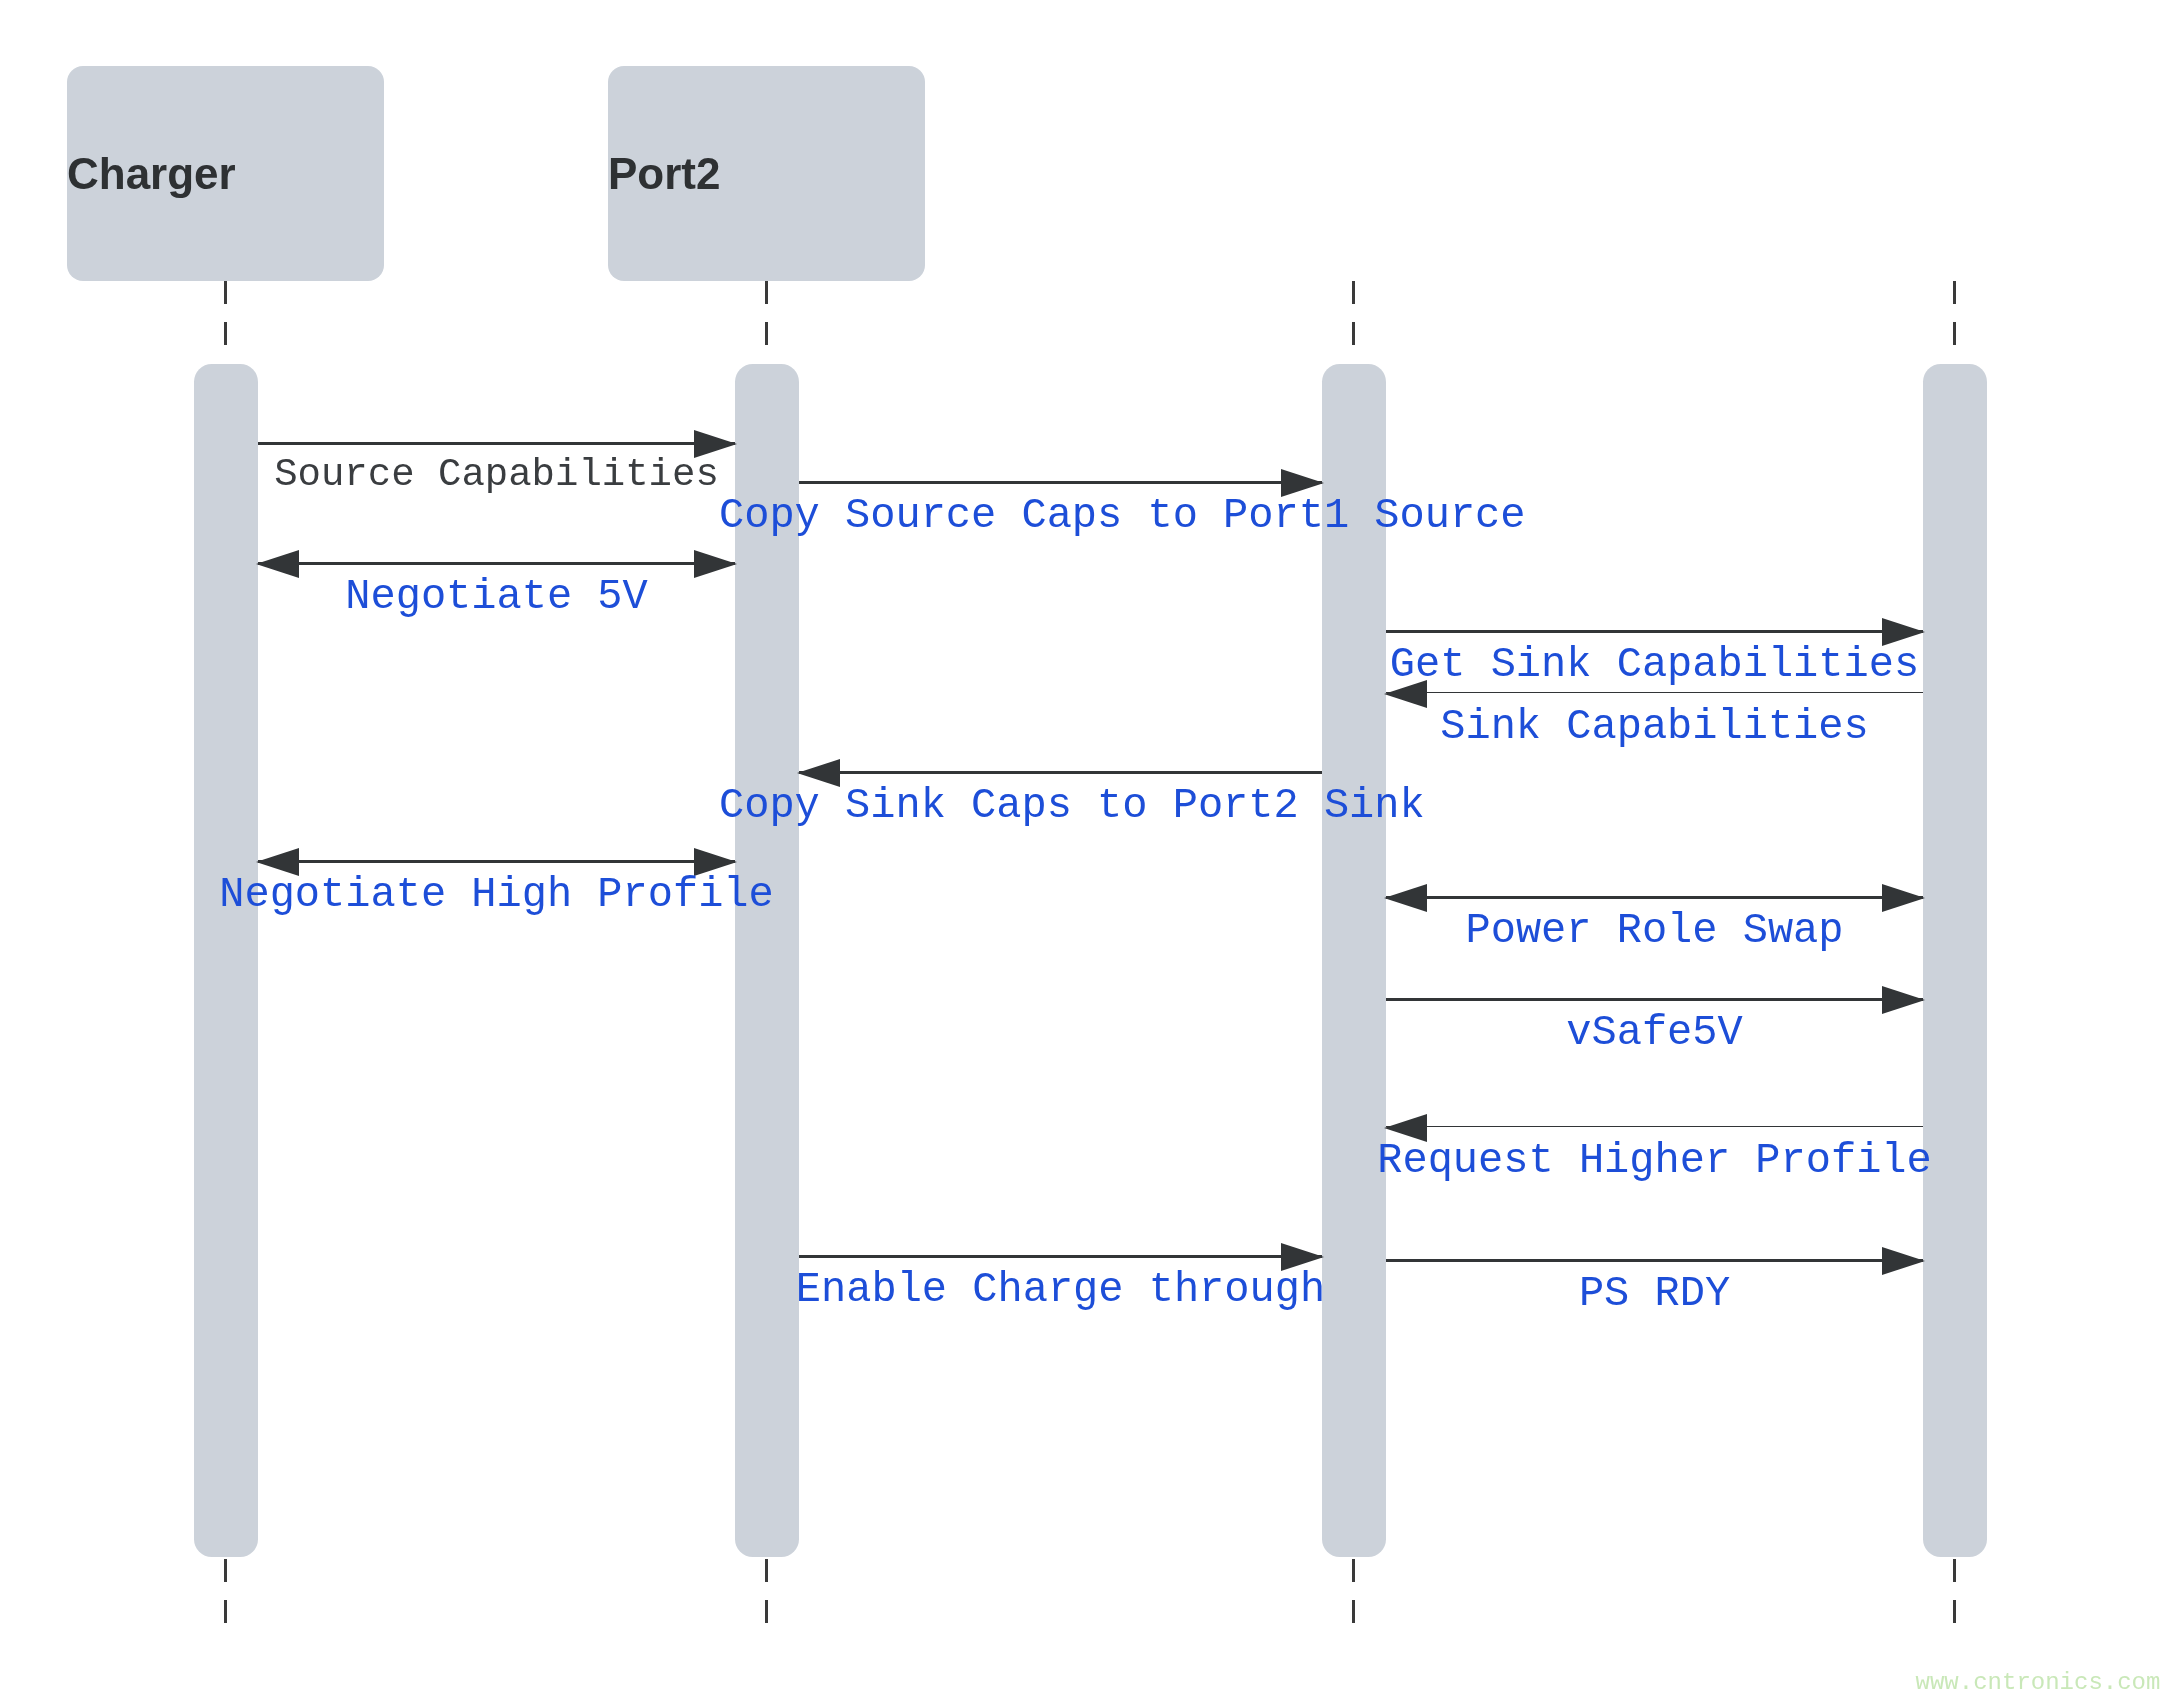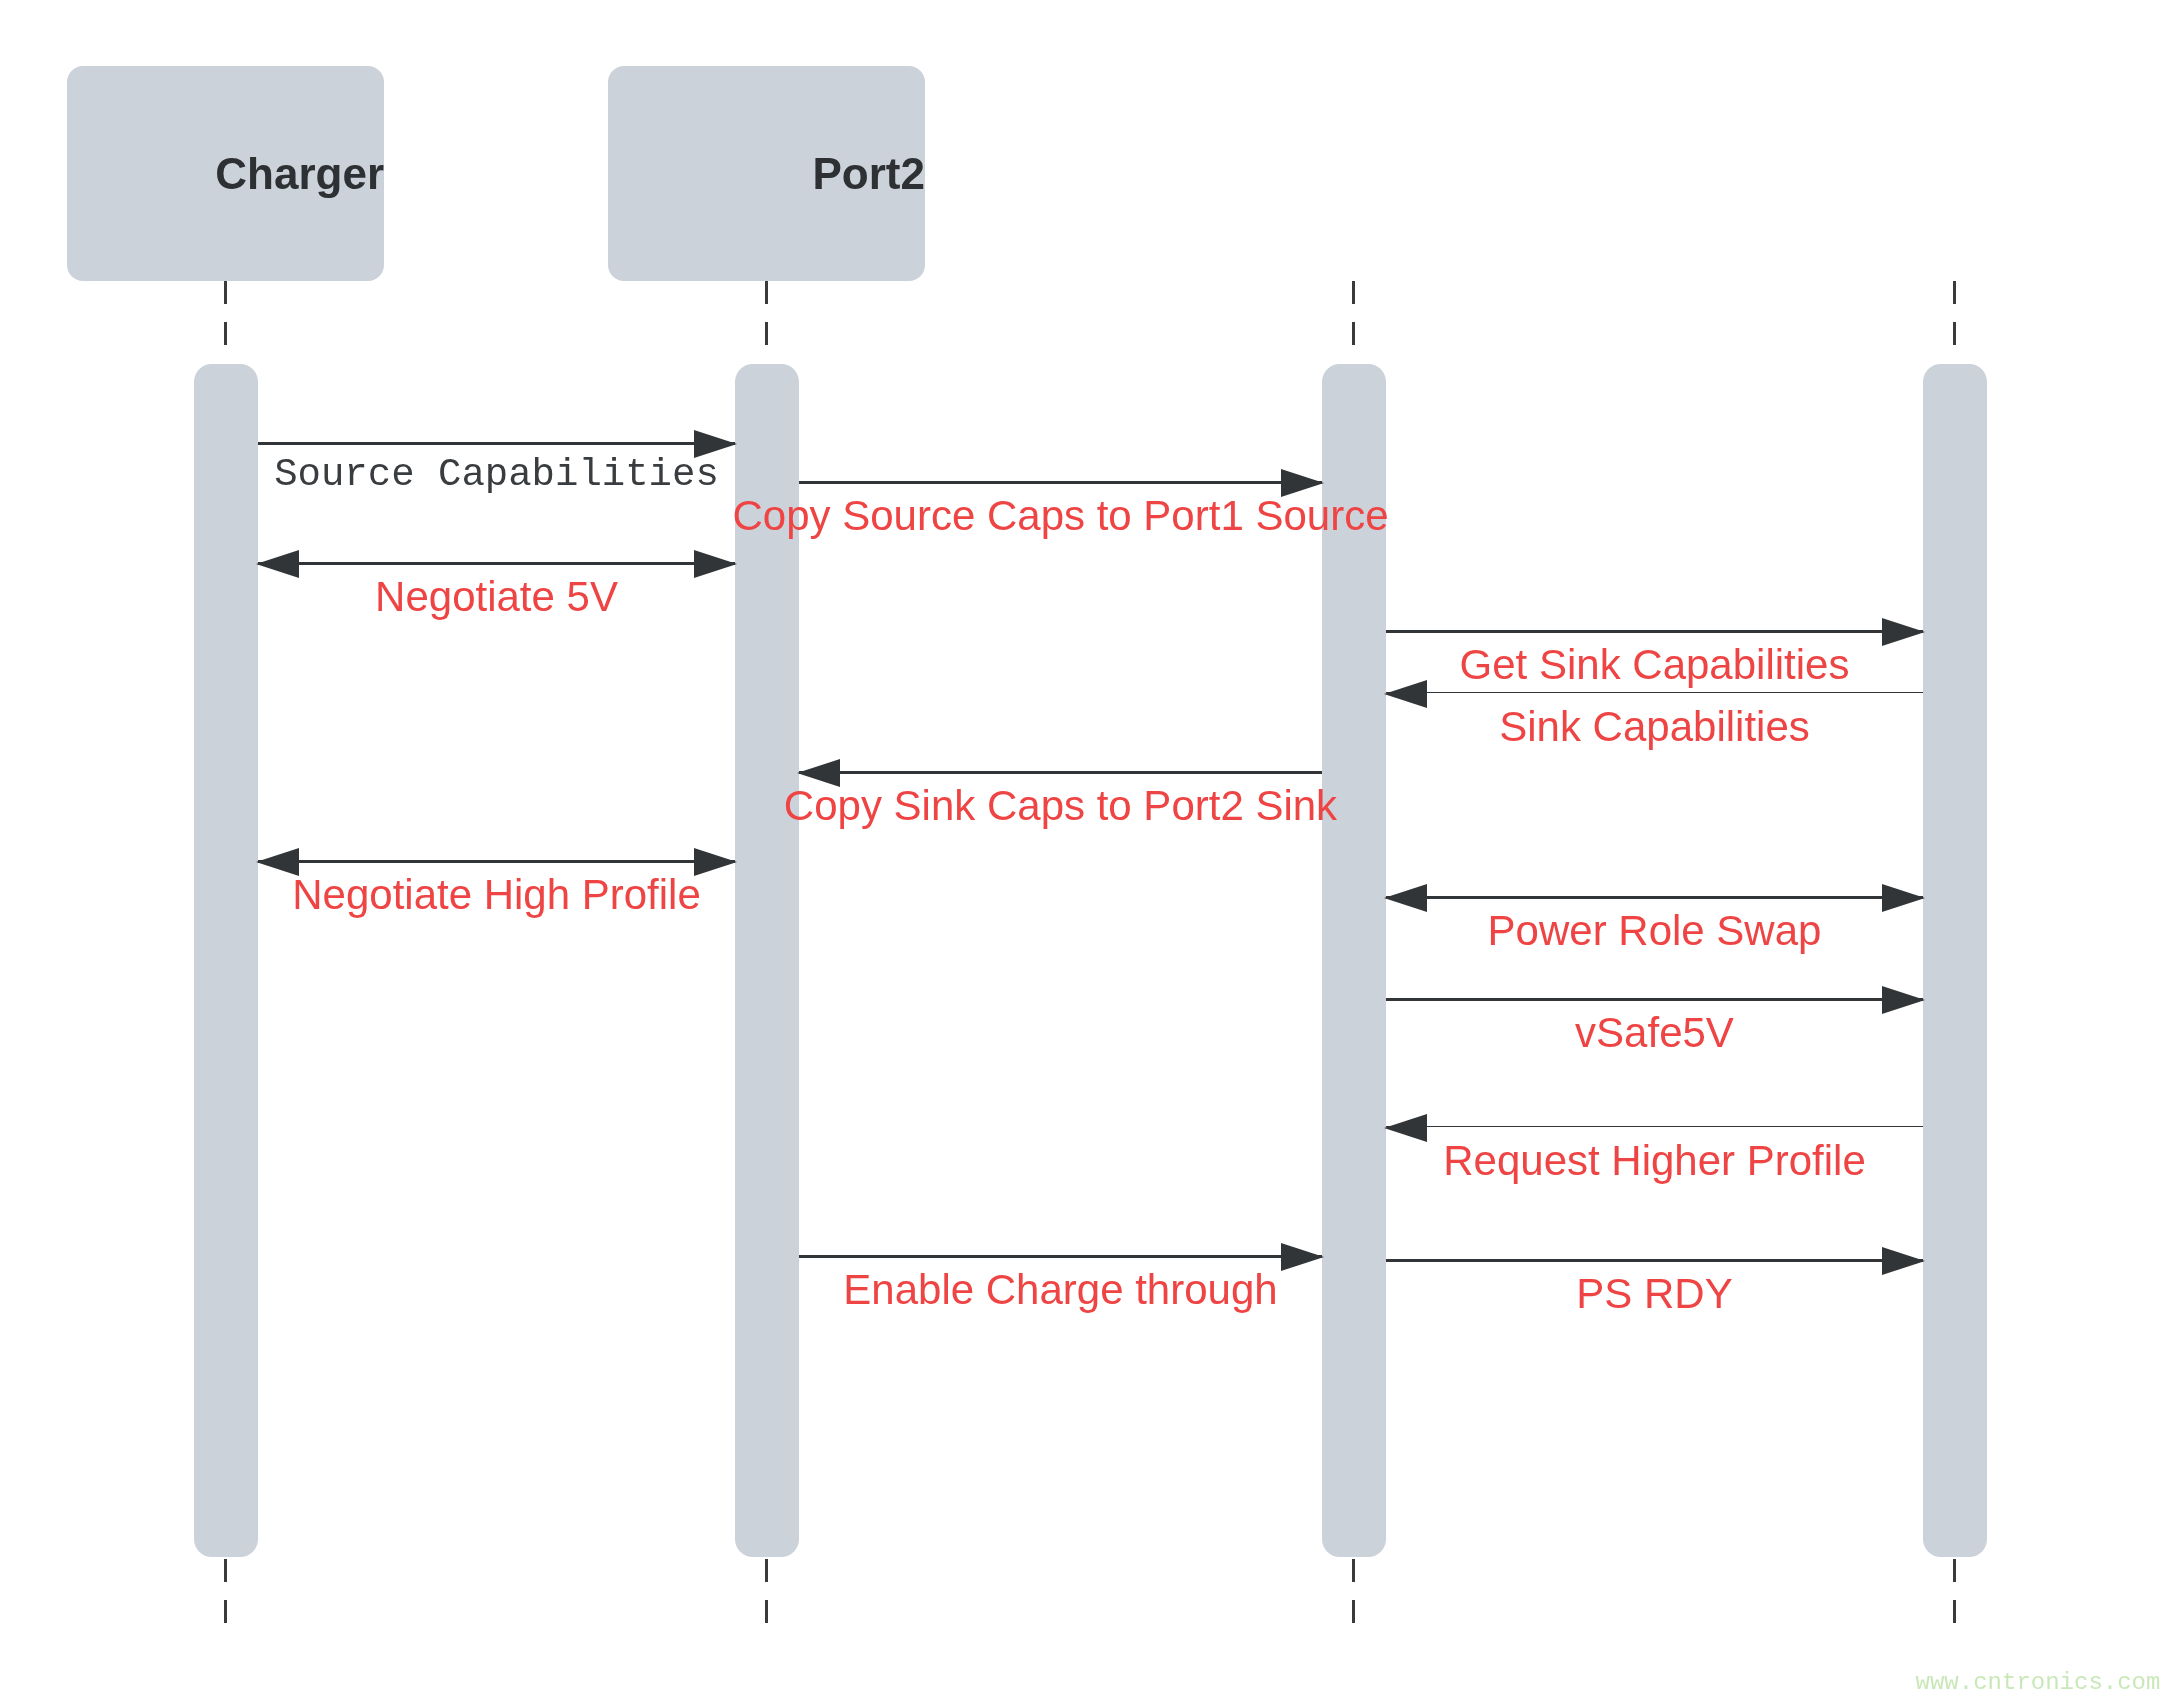--- a/index.html
+++ b/index.html
@@ -1,21 +1,21 @@
 <!DOCTYPE html>
 <html style="font-size:14px"><head>
 <meta charset="utf-8">
 <style>
   html,body{margin:0;padding:0;background:#ffffff;}
   .canvas{position:relative;width:2179px;height:1699px;background:#ffffff;overflow:hidden;
           font-family:"Liberation Sans",sans-serif;}
 
   
   .actor{position:absolute;top:66px;width:317px;height:215px;background:#ccd2da;
-         border-radius:16px;display:flex;align-items:center;justify-content:flex-end;}
+         border-radius:16px;display:flex;align-items:center;justify-content:flex-start;}
   .actor span{font-family:"Liberation Sans",sans-serif;font-weight:bold;font-size:44px;color:#2e3133;}
 
   
   .dashline{position:absolute;width:2.7px;
             background:repeating-linear-gradient(to bottom,#3a3a3a 0 23px,transparent 23px 41px);}
   .dash-top{top:281px;height:82px;}
   .dash-bottom{top:1559px;height:66px;}
 
   
   .bar{position:absolute;top:364px;width:64px;height:1193px;background:#ccd2da;
@@ -23,21 +23,21 @@
 
   
   .msg{position:absolute;height:0;}
   .msg .line{position:absolute;left:0;right:0;top:0;border-top:3.5px solid #323537;}
   .msg.thin .line{border-top-width:1.8px;}
   .head{position:absolute;width:0;height:0;border-top:14px solid transparent;
         border-bottom:14px solid transparent;}
   .head-right{right:-1.8px;top:-12.4px;border-left:43px solid #323537;}
   .head-left{left:-1.8px;top:-12.4px;border-right:43px solid #323537;}
   .lbl{position:absolute;left:-80px;right:-80px;top:10.6px;text-align:center;white-space:nowrap;
-       font-family:Liberation Sans, sans-serif;font-size:42px;color:#ef4444;}
+       font-family:Liberation Mono, monospace;font-size:42px;color:#1d4ed8;}
   .msg.sans .lbl{font-family:Liberation Mono, monospace;font-size:39px;color:#3a3d40;}
 
   
   .lane1{left:258px;width:477px;}
   .lane2{left:799px;width:523px;}
   .lane3{left:1386px;width:537px;}
 
   .watermark{position:absolute;right:18.6px;top:1669px;font-family:Liberation Mono, monospace;
              font-size:24px;color:#c9e8b8;}
 </style>

